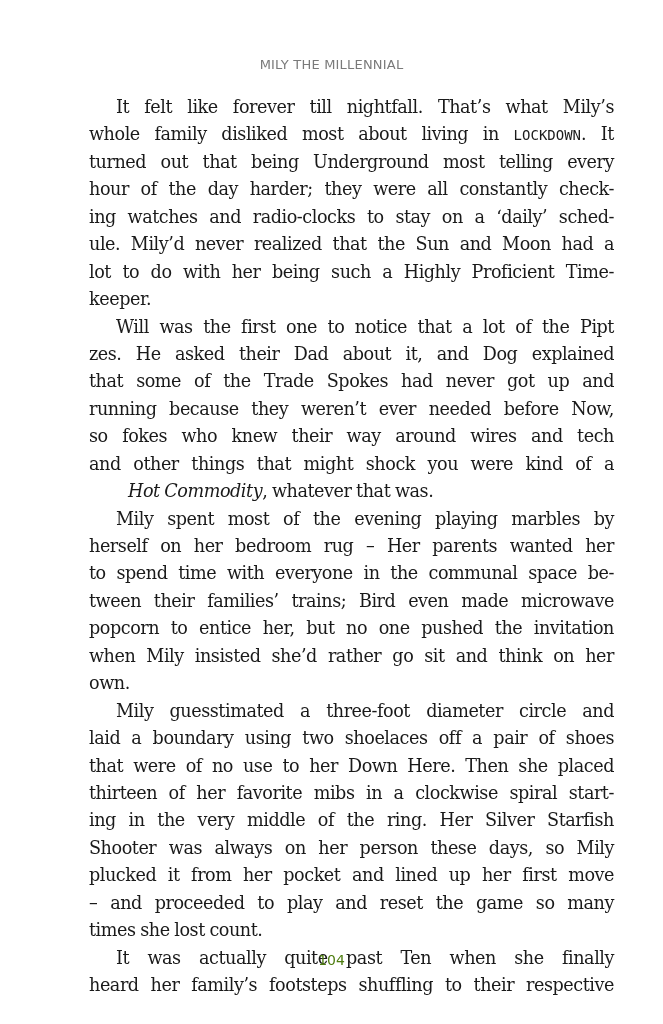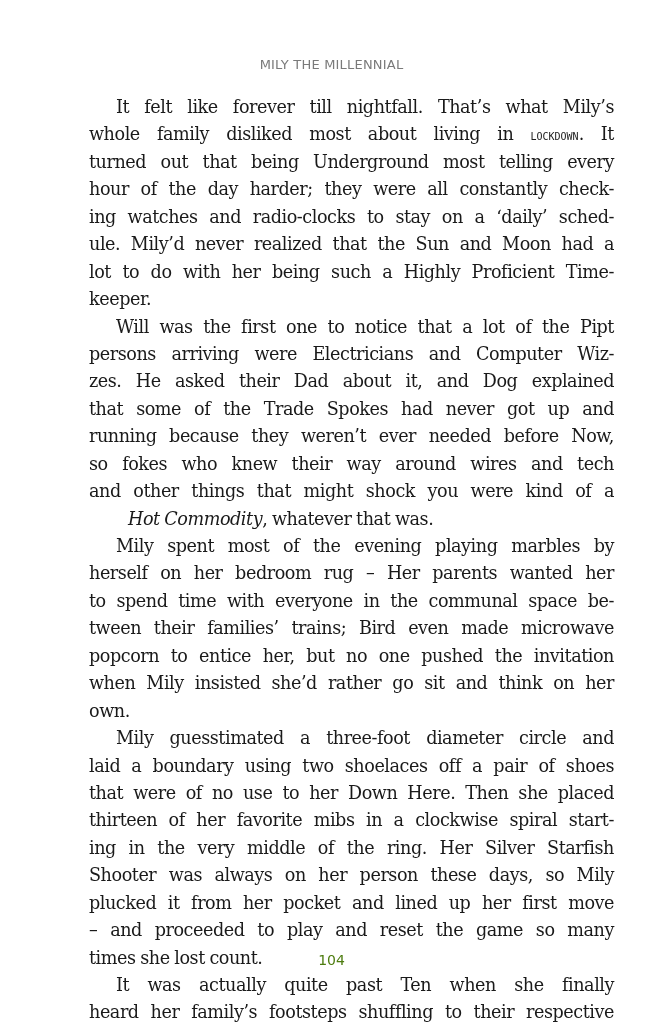--- a/index.html
+++ b/index.html
@@ -50,21 +50,21 @@
       word-spacing: -0.5px;
     }
     .line.last {
       text-align-last: left;
     }
     .line.indent {
       padding-left: 27px;
     }
     .smallcaps {
       font-family: "DejaVu Sans Mono", monospace;
-      font-size: 10px;
+      font-size: 14px;
       letter-spacing: 0;
     }
     .ital {
       font-style: italic;
       margin-left: 39px;
     }
     .folio {
       position: absolute;
       top: 952px;
       left: 0;
@@ -89,21 +89,20 @@
       <div class="line">turned out that being Underground most telling every</div>
       <div class="line">hour of the day harder; they were all constantly check-</div>
       <div class="line">ing watches and radio-clocks to stay on a ‘daily’ sched-</div>
       <div class="line">ule. Mily’d never realized that the Sun and Moon had a</div>
       <div class="line">lot to do with her being such a Highly Proficient Time-</div>
       <div class="line last">keeper.</div>
     </div>
 
     <div>
       <div class="line indent">Will was the first one to notice that a lot of the Pipt</div>
-      <div class="line">persons arriving were Electricians and Computer Wiz-</div>
       <div class="line">zes. He asked their Dad about it, and Dog explained</div>
       <div class="line">that some of the Trade Spokes had never got up and</div>
       <div class="line">running because they weren’t ever needed before Now,</div>
       <div class="line">so fokes who knew their way around wires and tech</div>
       <div class="line">and other things that might shock you were kind of a</div>
       <div class="line last"><span class="ital">Hot Commodity</span><span>, whatever that was.</span></div>
     </div>
 
     <div>
       <div class="line indent">Mily spent most of the evening playing marbles by</div>

